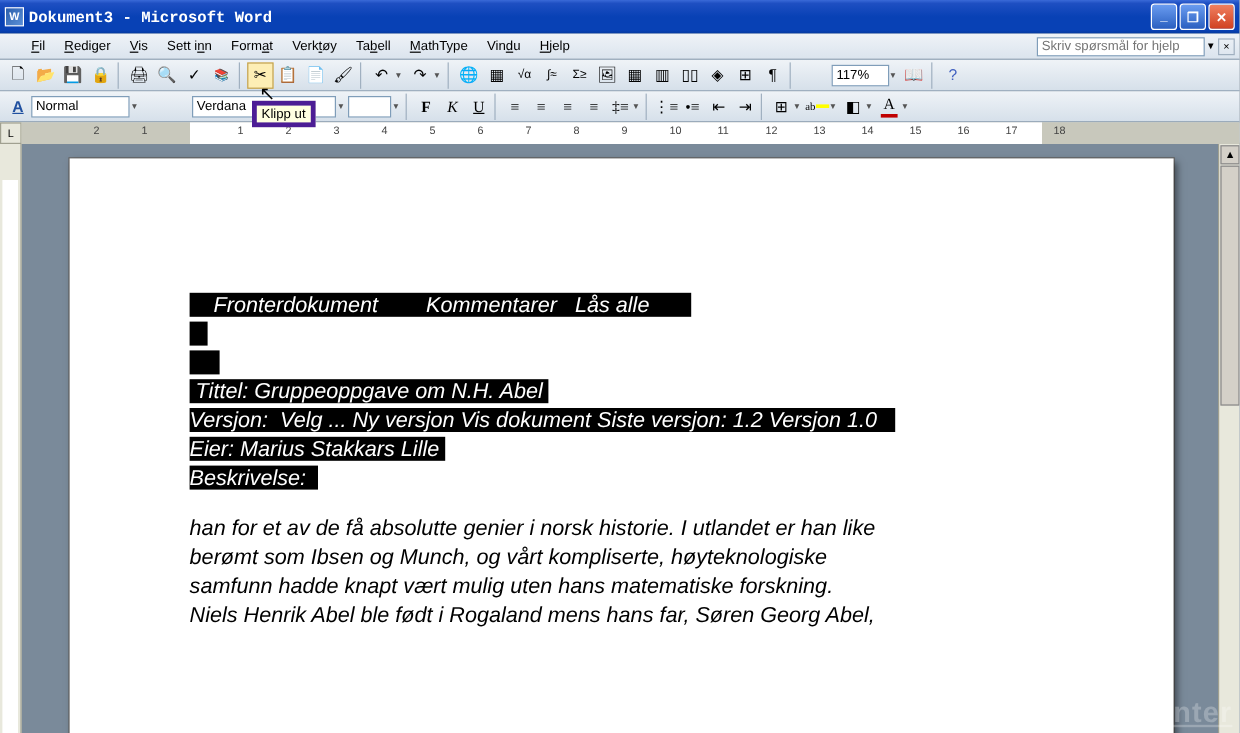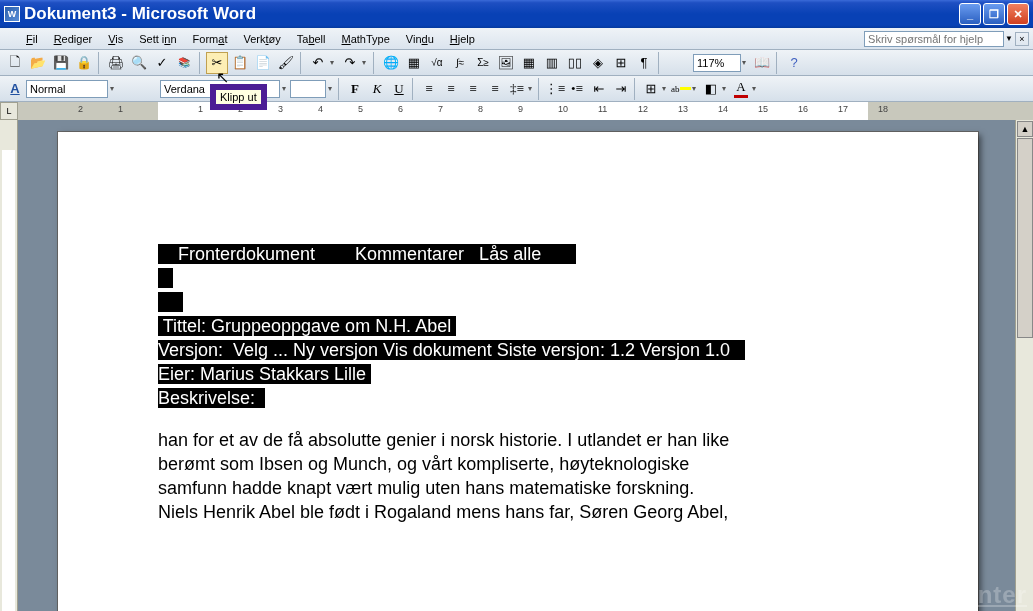--- a/index.html
+++ b/index.html
@@ -21,21 +21,21 @@
   padding-left: 4px;
 }
 .titlebar .app-icon {
   width: 16px; height: 16px;
   background: linear-gradient(135deg,#2b5fab,#5a8fd8);
   border: 1px solid #fff;
   margin-right: 4px;
   display:flex;align-items:center;justify-content:center;
   font-size:9px;font-weight:bold;
 }
-.titlebar .title { font-weight: bold; font-size: 17px; }
+.titlebar .title { font-weight: bold; font-size: 13px; font-family: Liberation Mono, monospace; }
 .titlebar .spacer { flex: 1; }
 .winbtns { display: flex; gap: 2px; margin-right: 4px; }
 .winbtn {
   width: 22px; height: 22px;
   border: 1px solid #fff;
   border-radius: 3px;
   display: flex; align-items: center; justify-content: center;
   color: white;
   font-weight: bold;
 }
@@ -156,20 +156,21 @@
 .ruler-num{position:absolute;font-size:9px;}
 .workspace {
   position: absolute;
   top: 120px;
   left: 0;
   right: 18px;
   bottom: 0;
   background: #7a8a9a;
   overflow: hidden;
   display:flex;
+  font-style:italic;
 }
 .vruler {
   width:18px;
   background:#e8e8dc;
   border-right:1px solid #a0a090;
   position:relative;
 }
 .vruler-inner{
   position:absolute;top:30px;left:2px;right:2px;bottom:0;
   background:white;
@@ -199,21 +200,21 @@
   position:absolute;top:120px;right:0;bottom:0;width:18px;
   background:#e8e8dc;
   border-left:1px solid #a0a090;
 }
 .scroll-arrow{width:16px;height:16px;background:#d4d0c8;border:1px solid #888;margin:1px;font-size:9px;display:flex;align-items:center;justify-content:center;}
 .scroll-thumb{width:16px;height:200px;background:#d4d0c8;border:1px solid #888;margin:1px;margin-top:1px;}
 .tooltip {
   position:absolute;
   left:210px;top:84px;
   background:#ffffe1;
-  border:6px solid #4c1d95;
+  border:4px solid #4c1d95;
   padding:1px 4px;
   font-size:11px;
   z-index:100;
 }
 .cursor {
   position:absolute;
   left:216px;top:68px;
   z-index:101;
   font-size:16px;
   pointer-events:none;

